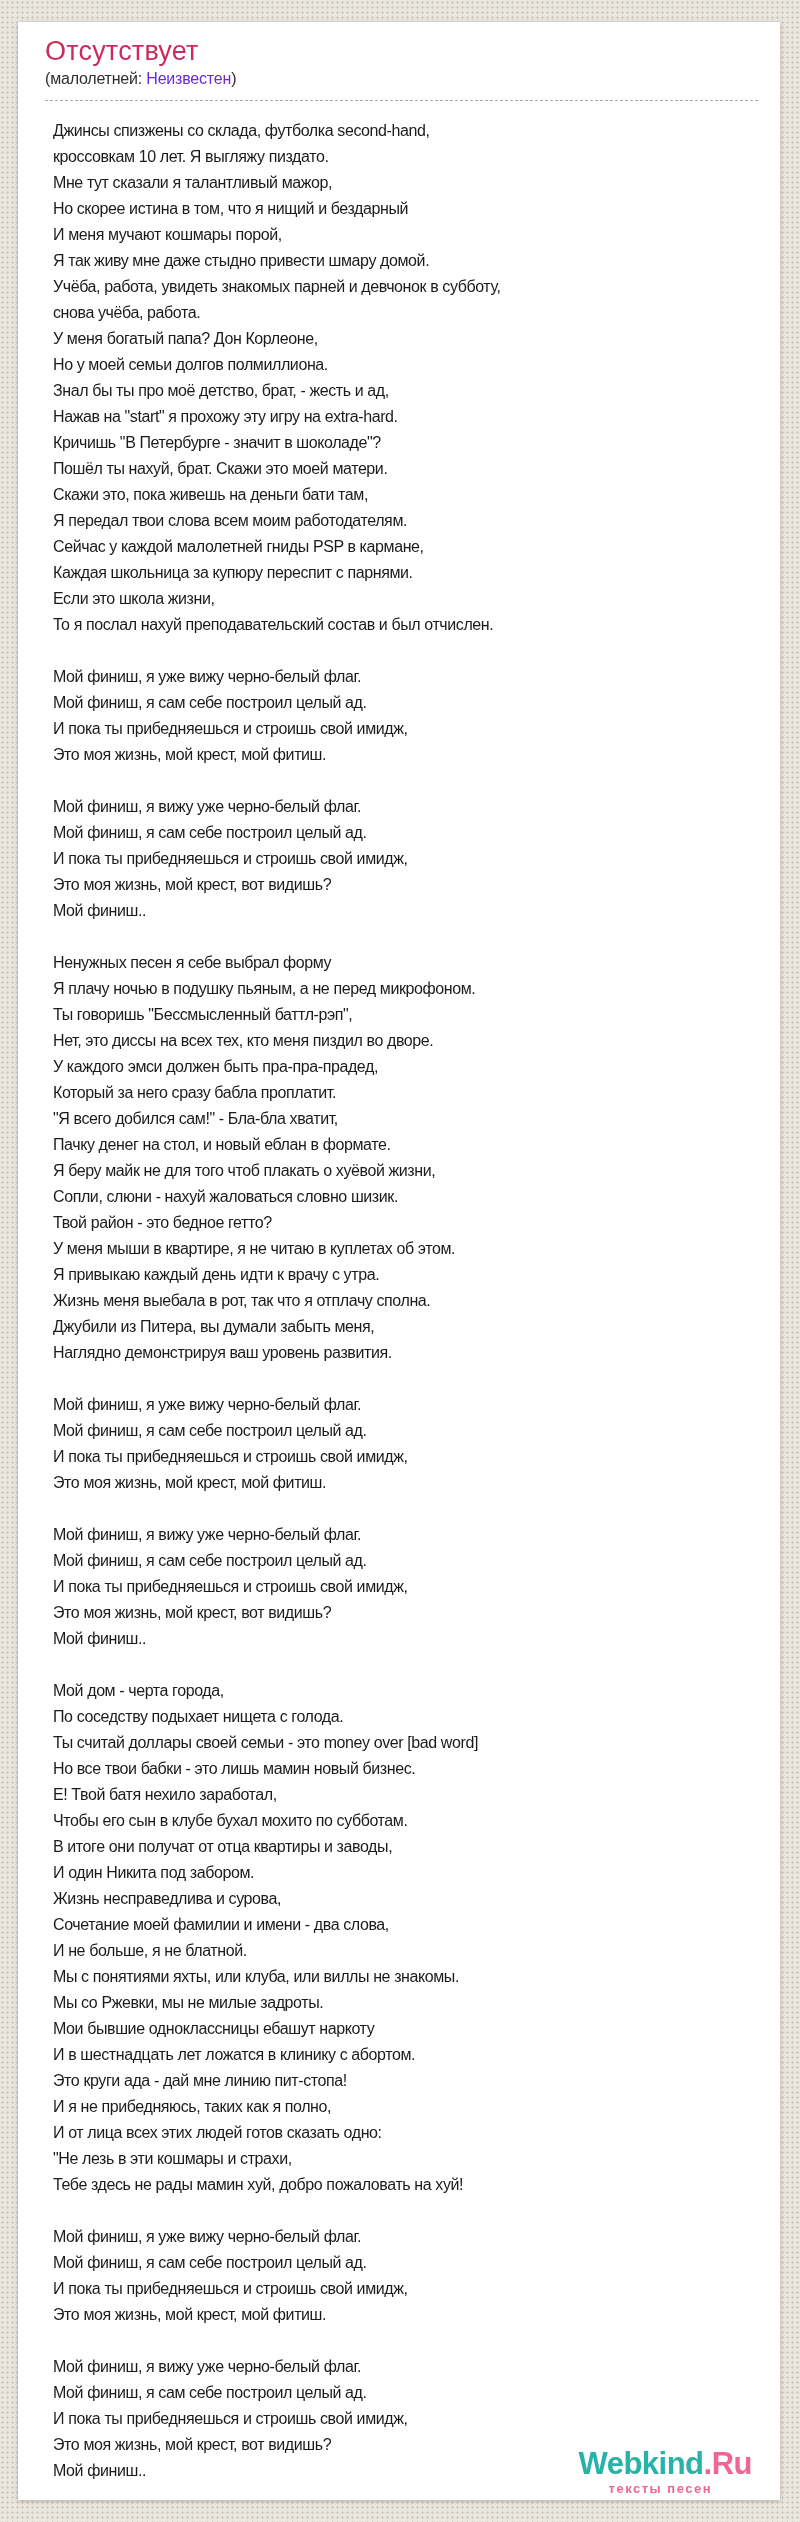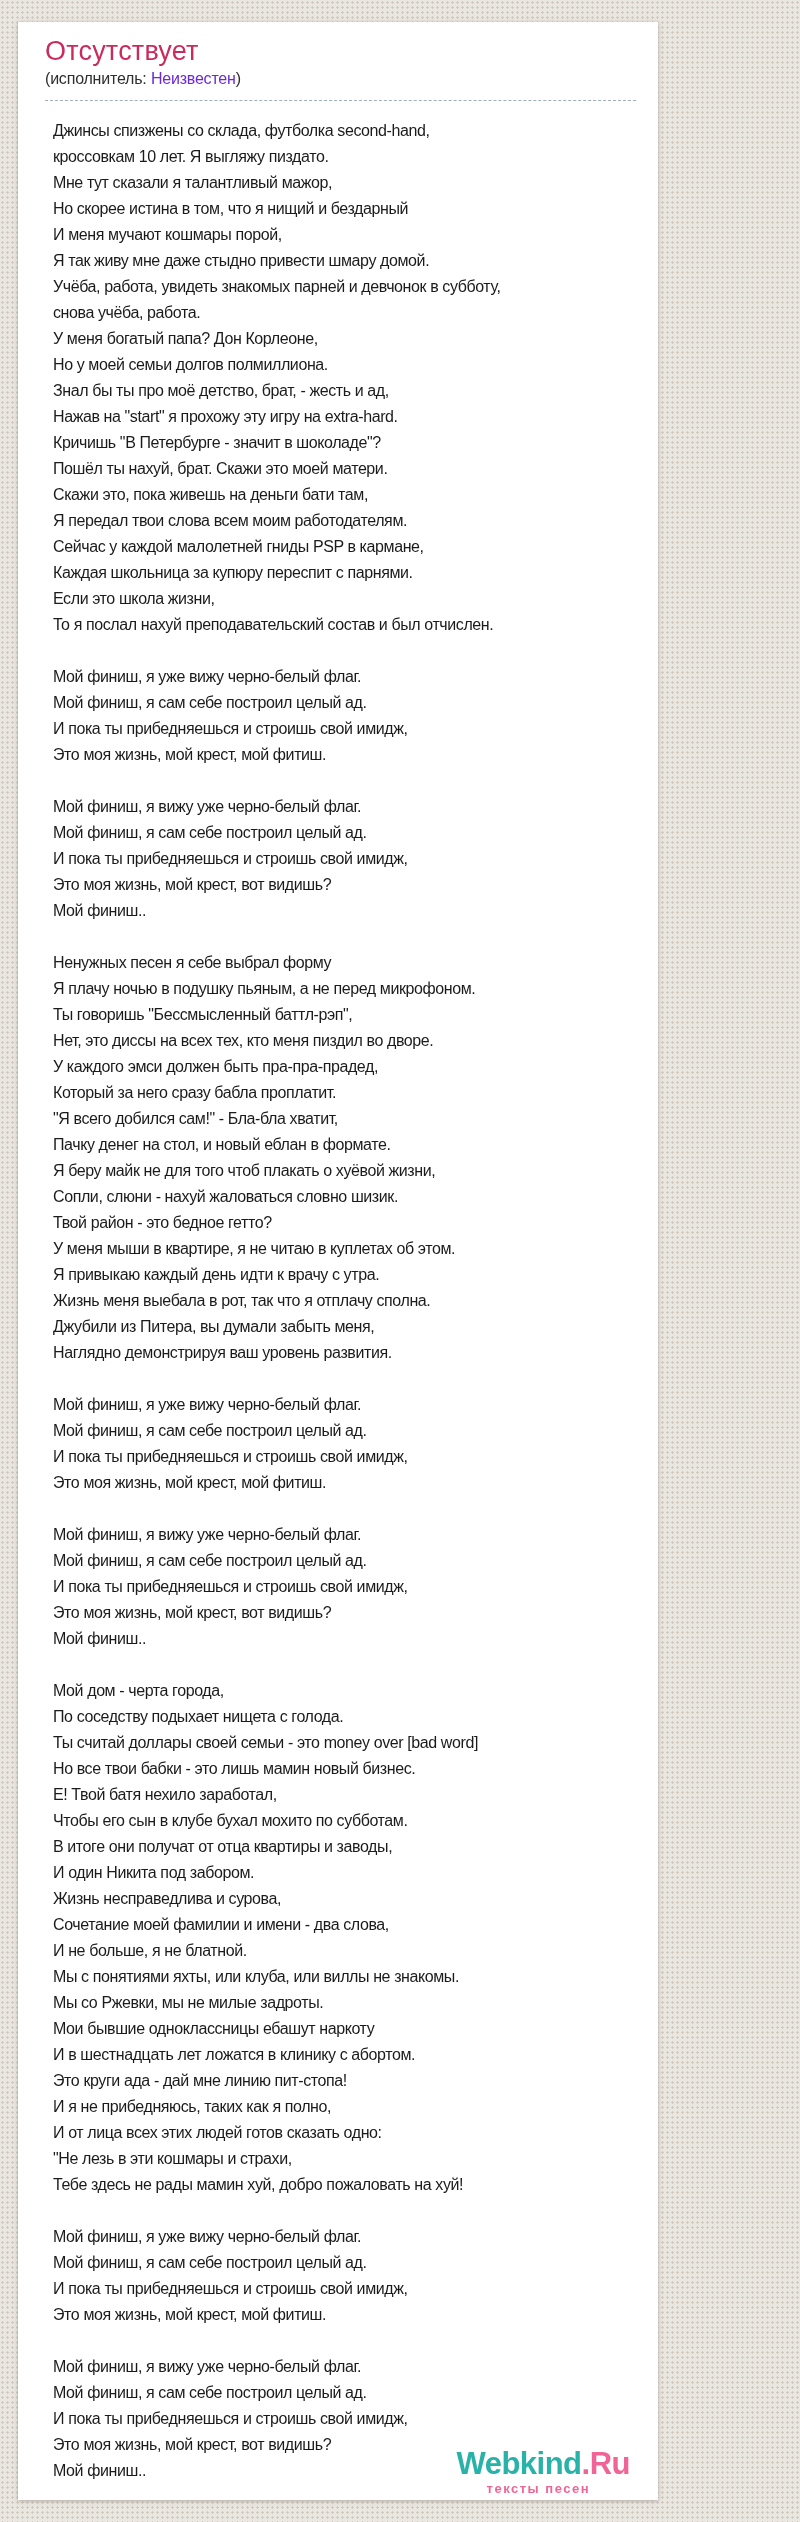--- a/index.html
+++ b/index.html
@@ -7,21 +7,21 @@
     width:800px; height:2522px;
     background-color:#eae6e0;
     background-image: radial-gradient(rgba(178,168,155,.45) 1px, rgba(0,0,0,0) 1.3px);
     background-size:5px 5px;
     font-family:"Liberation Sans","DejaVu Sans",sans-serif;
     position:relative;
     overflow:hidden;
   }
   .card {
     position:absolute; left:18px; top:22px;
-    width:640px; height:2478px;
+    width:762px; height:2478px;
     background:#ffffff;
     box-shadow:0 1px 4px rgba(128,118,105,.55);
     box-sizing:border-box;
     padding:14px 20px 0 19px;
   }
   .header {
     margin-left:8px; margin-right:2px;
     padding-bottom:12px;
     border-bottom:1px dashed #9fafbc;
   }
@@ -61,21 +61,21 @@
     padding-right:40px;
   }
 </style>
 </head>
 <body>
 
 <div class="card">
 
   <div class="header">
     <h1 class="song-title">Отсутствует</h1>
-    <div class="artist-line"><span>(исполнитель: </span><a class="artist-link">Неизвестен</a><span>)</span></div>
+    <div class="artist-line"><span>(малолетней: </span><a class="artist-link">Неизвестен</a><span>)</span></div>
   </div>
 
   <div class="lyrics">
     <p>Джинсы спизжены со склада, футболка second-hand,
 кроссовкам 10 лет. Я выгляжу пиздато.
 Мне тут сказали я талантливый мажор,
 Но скорее истина в том, что я нищий и бездарный
 И меня мучают кошмары порой,
 Я так живу мне даже стыдно привести шмару домой.
 Учёба, работа, увидеть знакомых парней и девчонок в субботу,

